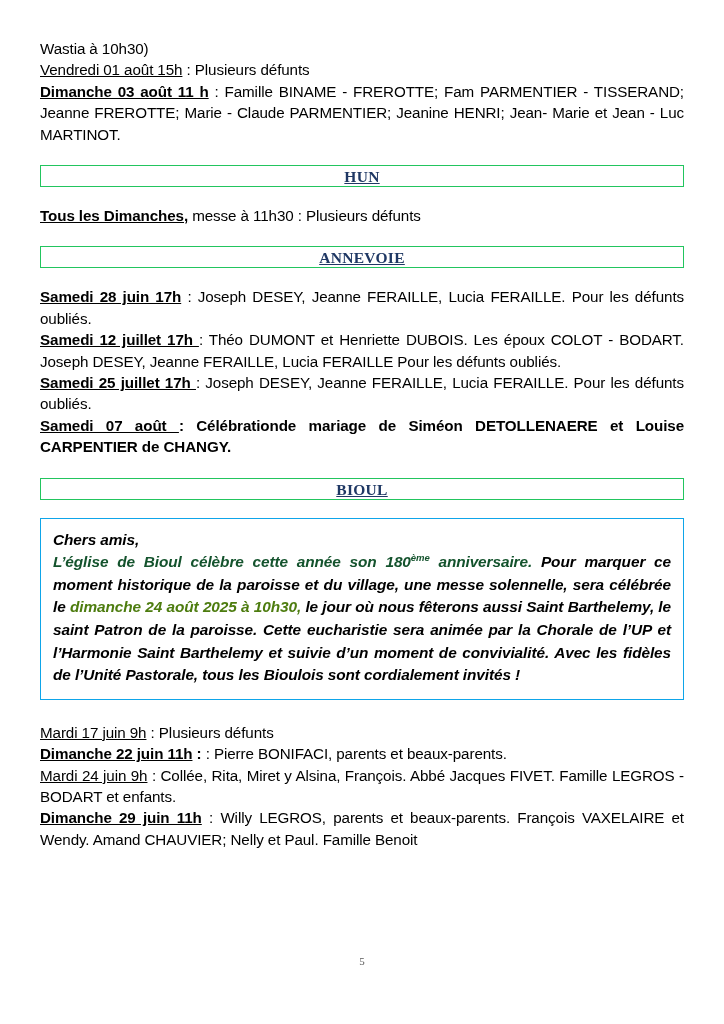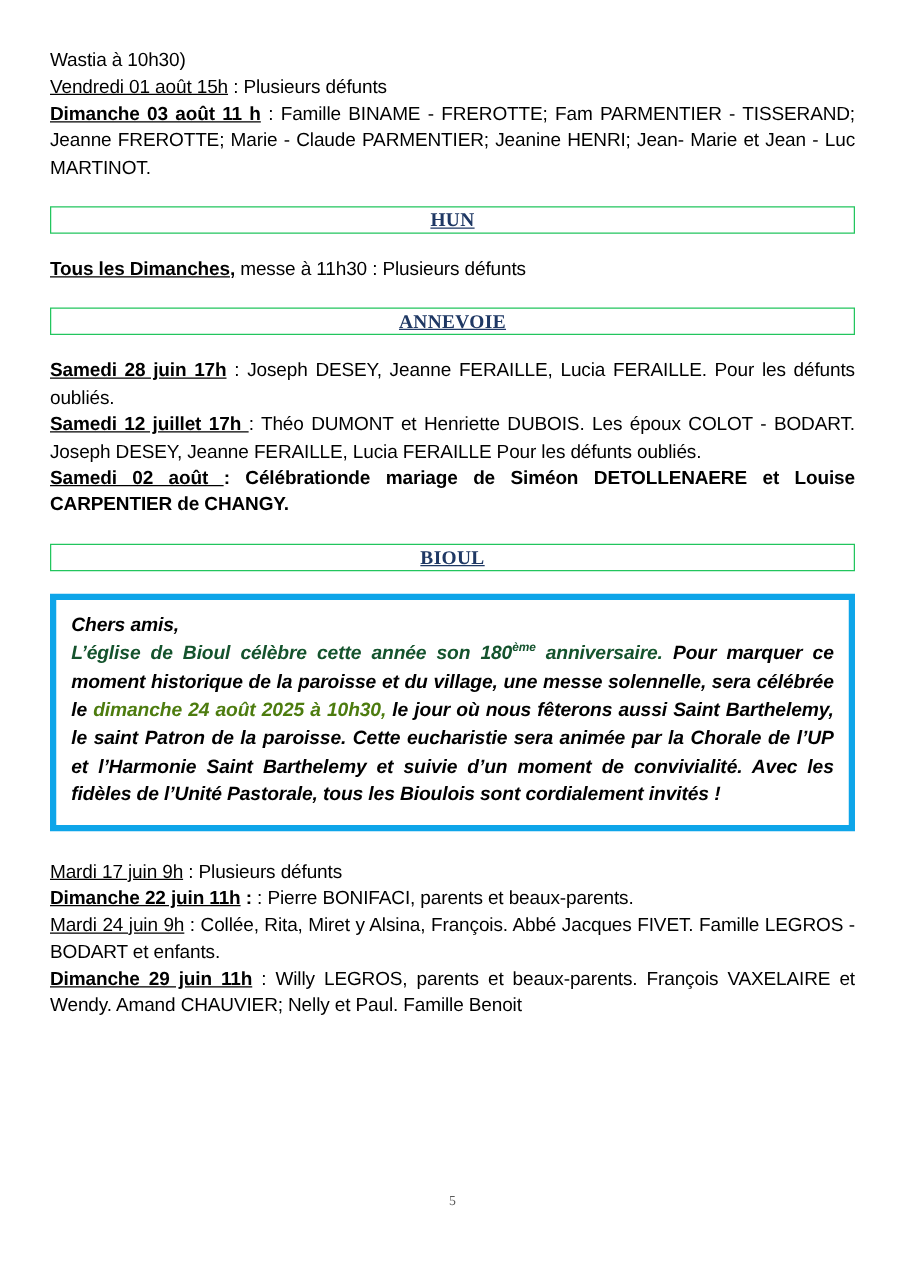--- a/index.html
+++ b/index.html
@@ -57,21 +57,21 @@
     font-family: "Liberation Serif", serif;
     font-weight: bold;
     font-size: 15.5px;
     color: #1F3864;
     text-decoration: underline;
     letter-spacing: 0.3px;
   }
 
   
   .letter-box {
-    border: 5px solid #0ea5e9;
+    border: 1px solid #0ea5e9;
     box-sizing: border-box;
     padding: 10px 12px 12px 12px;
     background: #ffffff;
   }
   .letter-text {
     font-size: 15.4px;
     line-height: 22.6px;
     font-weight: bold;
     font-style: italic;
     text-align: justify;
@@ -144,21 +144,24 @@
 
     <div class="gap-d"></div>
 
     <p class="para">
       <span class="bu">Samedi 28 juin 17h</span><span> : Joseph DESEY, Jeanne FERAILLE, Lucia FERAILLE. Pour les défunts oubliés.</span>
     </p>
     <p class="para">
       <span class="bu">Samedi 12 juillet 17h </span><span>: Théo DUMONT et Henriette DUBOIS. Les époux COLOT - BODART. Joseph DESEY, Jeanne FERAILLE, Lucia FERAILLE Pour les défunts oubliés.</span>
     </p>
     <p class="para">
-      <span class="bu">Samedi 02 août </span><span class="b"> : Célébrationde mariage de Siméon DETOLLENAERE et Louise CARPENTIER de CHANGY.</span>
+      <span class="bu">Samedi 25 juillet 17h </span><span>: Joseph DESEY, Jeanne FERAILLE, Lucia FERAILLE. Pour les défunts oubliés.</span>
+    </p>
+    <p class="para">
+      <span class="bu">Samedi 07 août </span><span class="b"> : Célébrationde mariage de Siméon DETOLLENAERE et Louise CARPENTIER de CHANGY.</span>
     </p>
 
     <div class="gap-e"></div>
 
     <div class="section-box">
       <span class="section-title">BIOUL</span>
     </div>
 
     <div class="gap-f"></div>
 

